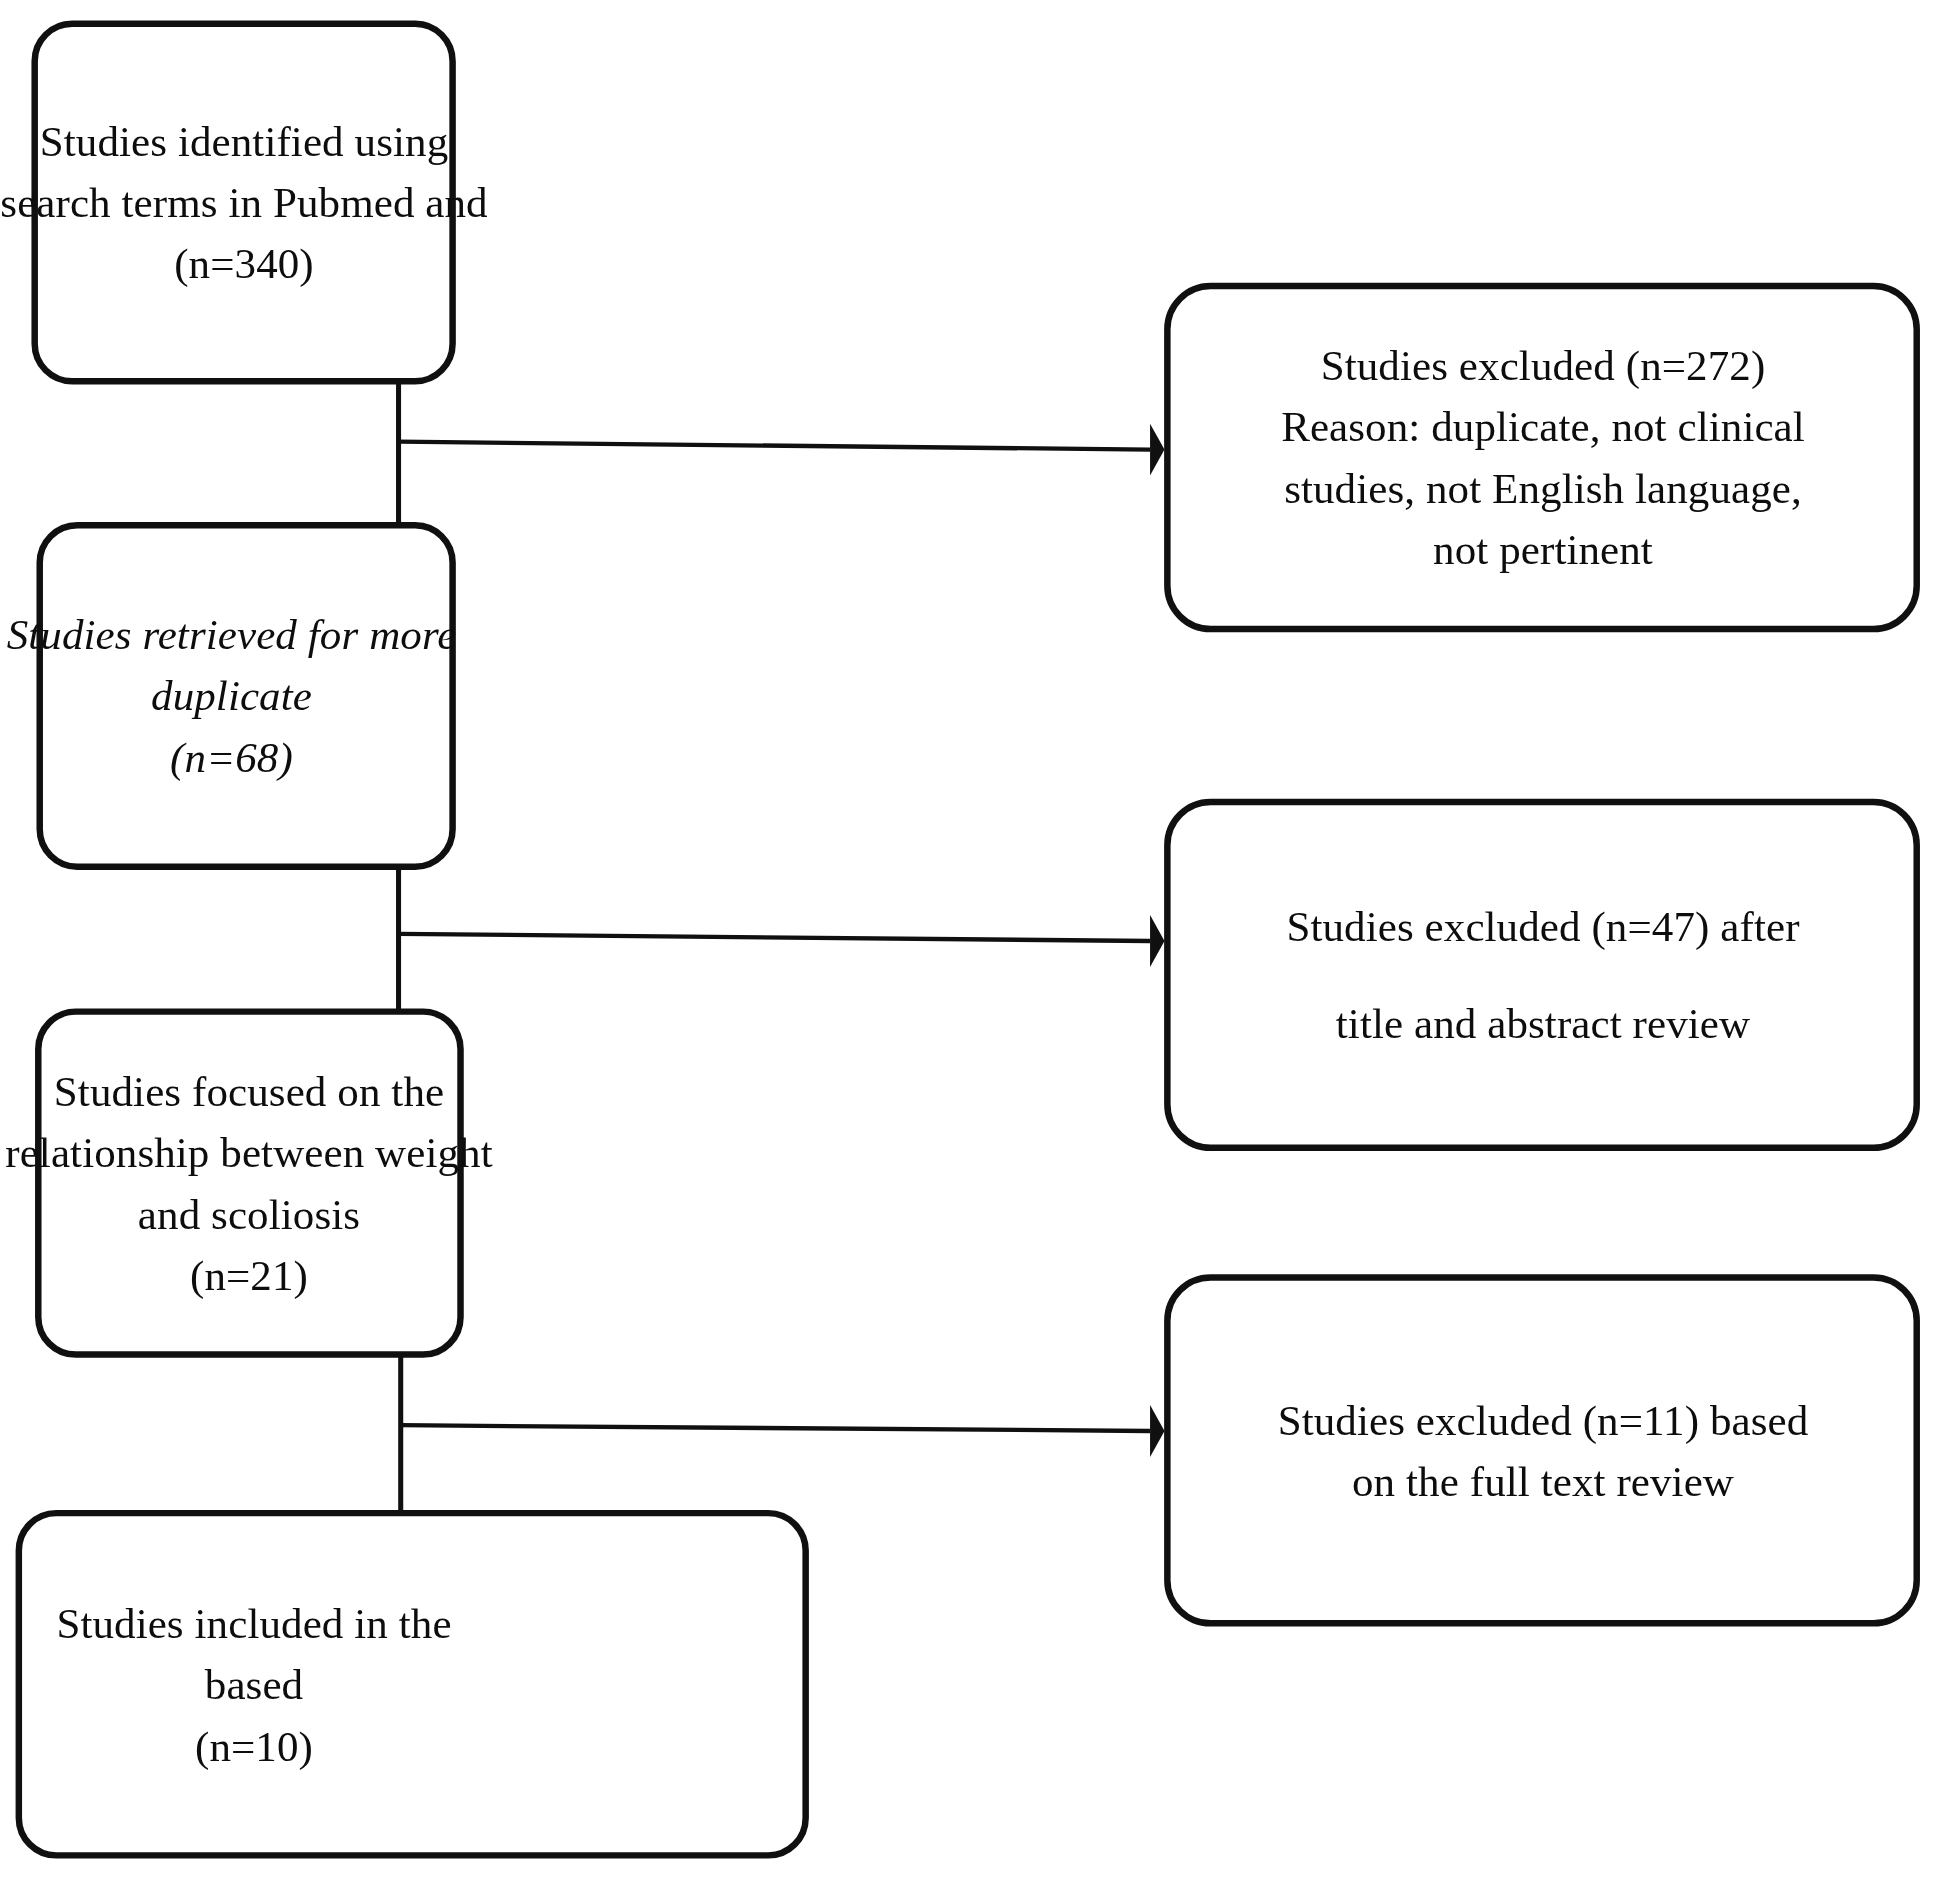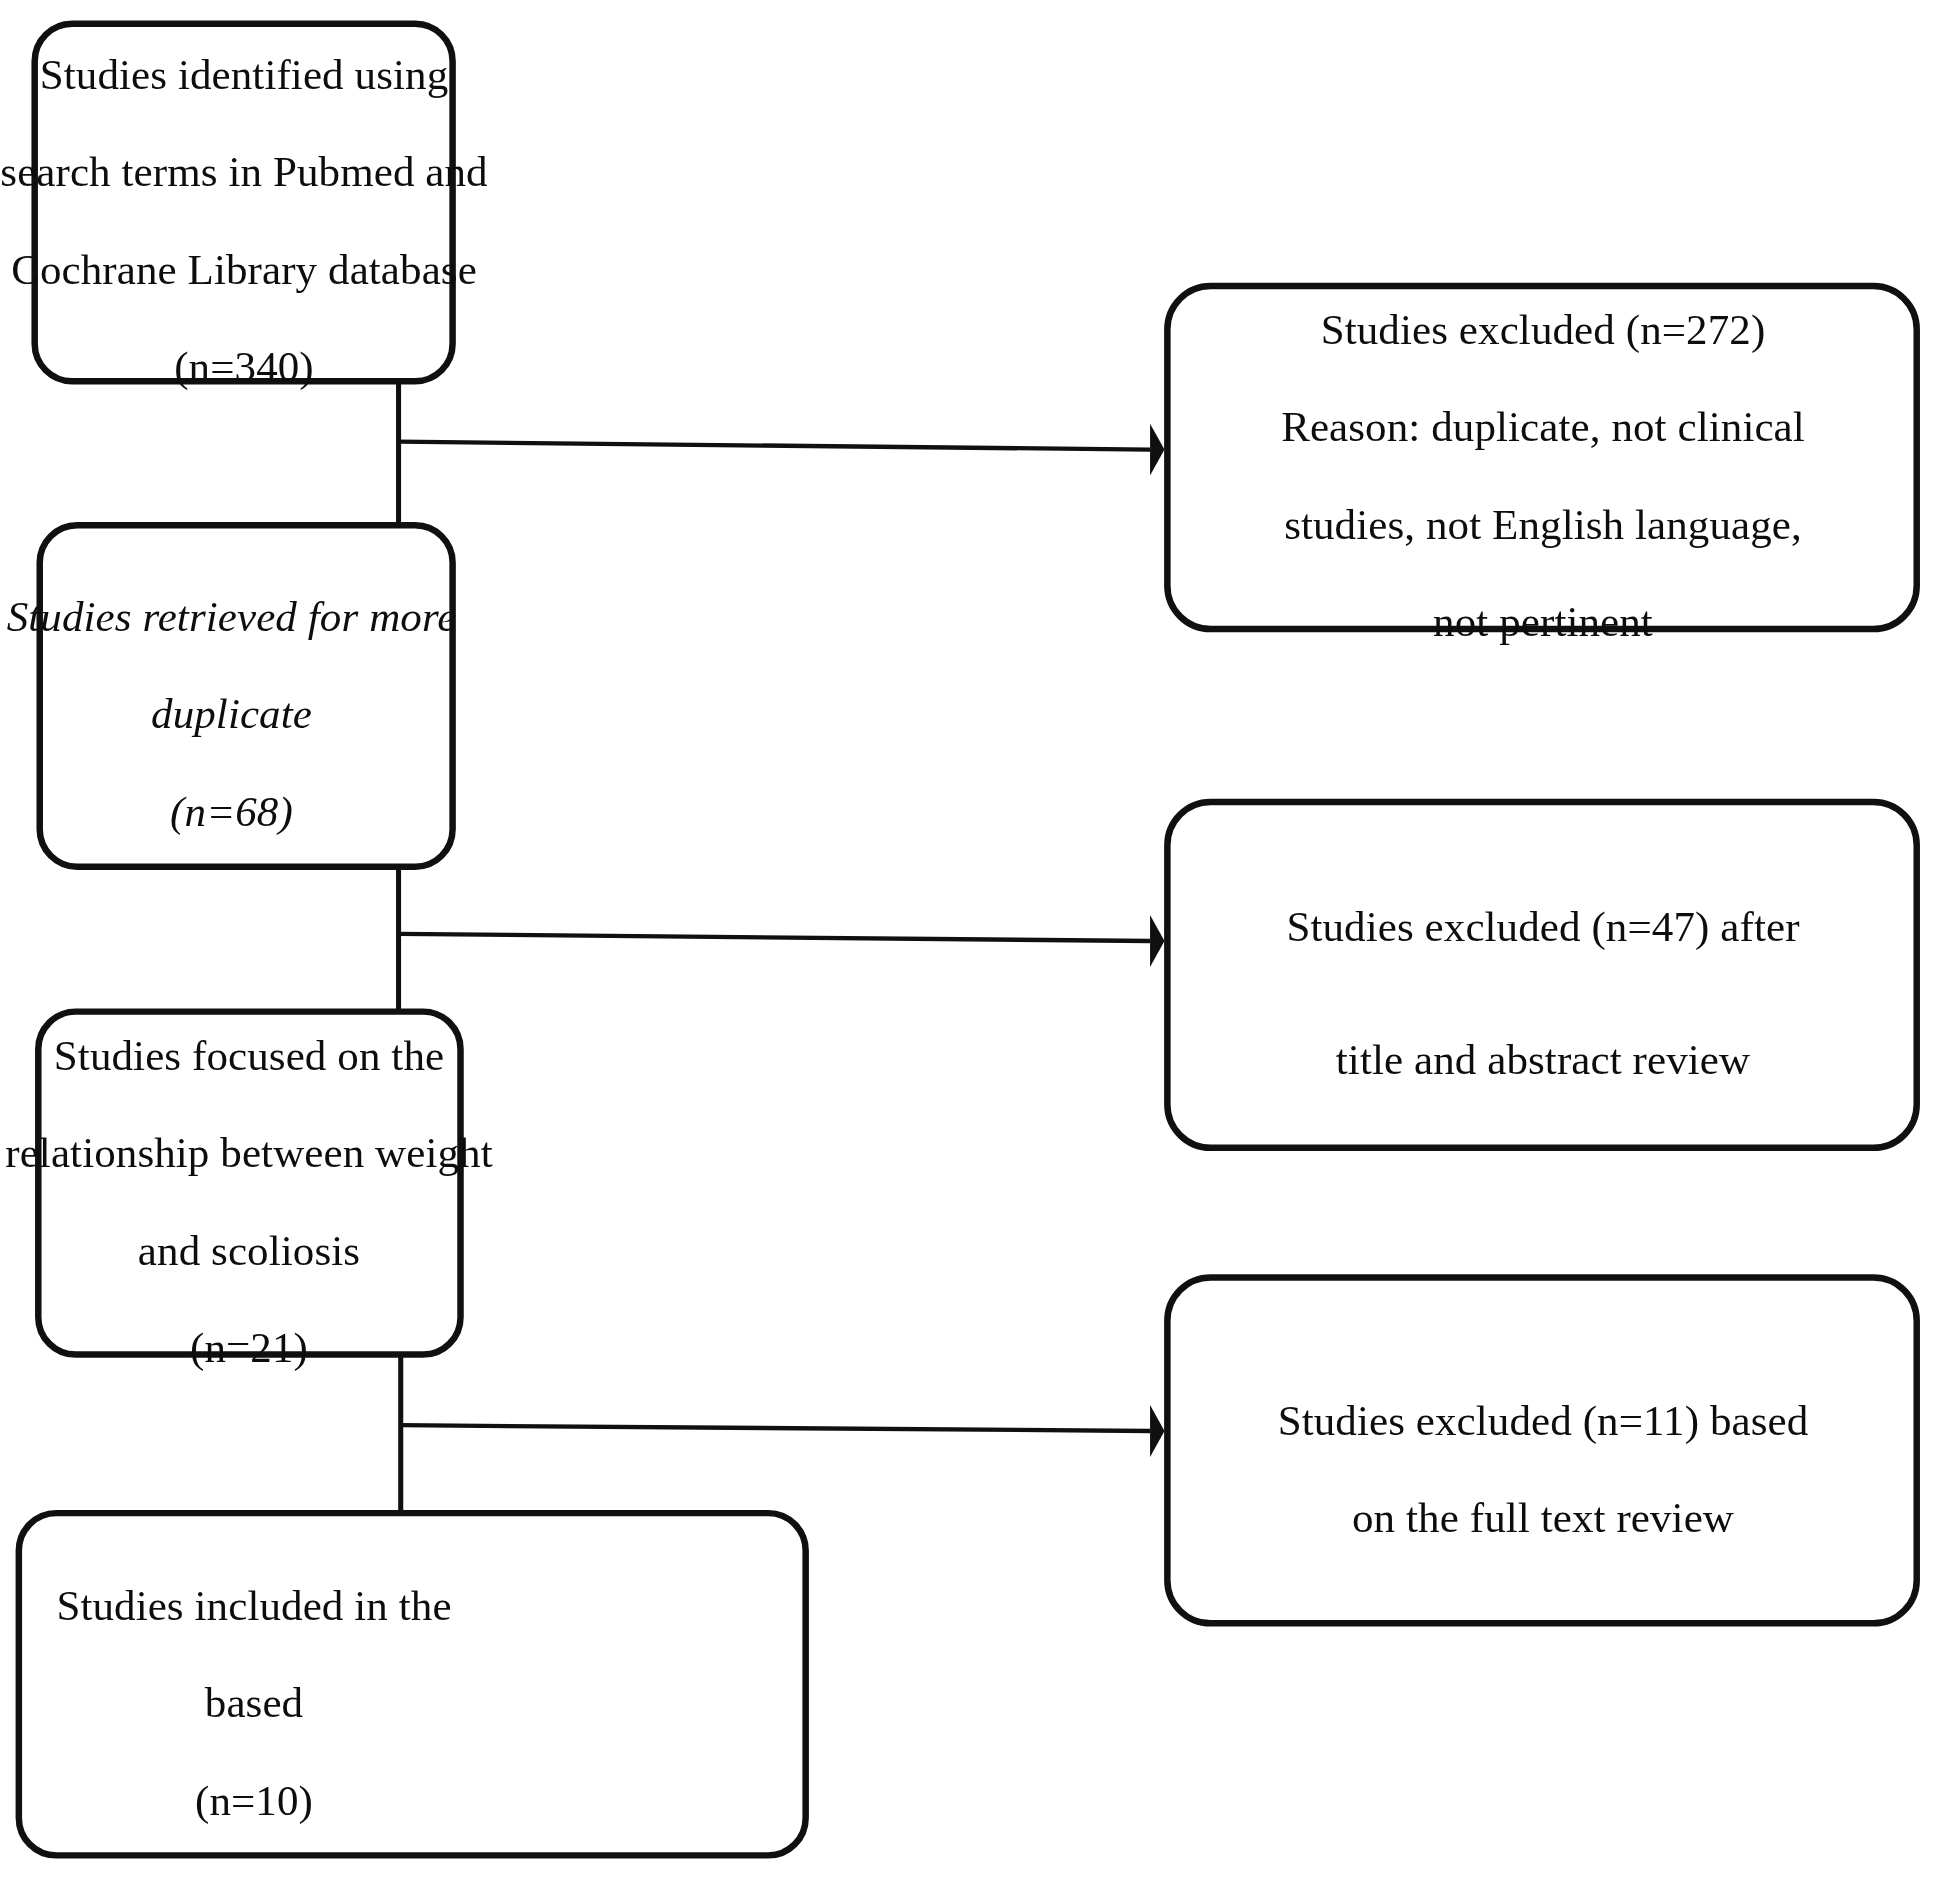--- a/index.html
+++ b/index.html
@@ -32,21 +32,20 @@
     justify-content: center;
     text-align: center;
     color: #0d0d0d;
     background: transparent;
     line-height: 1.42;
     letter-spacing: 0.1px;
   }
   .node-text-line {
     display: block;
     white-space: nowrap;
-    margin-top: 36px;
   }
   
   .main-box { font-size: 43px; }
   
   .excl-box { font-size: 43px; }
 </style>
 </head>
 <body>
 
 <div id="canvas">
@@ -74,21 +73,20 @@
     <rect x="26" y="2100" width="1092" height="475" rx="52" ry="52" fill="#ffffff" stroke="#101010" stroke-width="9"></rect>
 
     <rect x="1620" y="397" width="1040" height="476" rx="60" ry="60" fill="#ffffff" stroke="#101010" stroke-width="9"></rect>
     <rect x="1620" y="1113" width="1040" height="480" rx="60" ry="60" fill="#ffffff" stroke="#101010" stroke-width="9"></rect>
     <rect x="1620" y="1773" width="1040" height="480" rx="60" ry="60" fill="#ffffff" stroke="#101010" stroke-width="9"></rect>
   </svg>
 
   <div class="node-box main-box" style="left:35px; top:24px; width:418px; height:357px;">
     <span class="node-text-line">Studies identified using</span>
     <span class="node-text-line">search terms in Pubmed and</span>
-    <span class="node-text-line">Cochrane Library database</span>
     <span class="node-text-line">(n=340)</span>
   </div>
 
   <div class="node-box main-box" style="left:25px; top:525px; width:413px; height:342px;font-style:italic;">
     <span class="node-text-line">Studies retrieved for more</span>
     <span class="node-text-line">duplicate</span>
     <span class="node-text-line">(n=68)</span>
   </div>
 
   <div class="node-box main-box" style="left:38px; top:1012px; width:422px; height:343px;">

